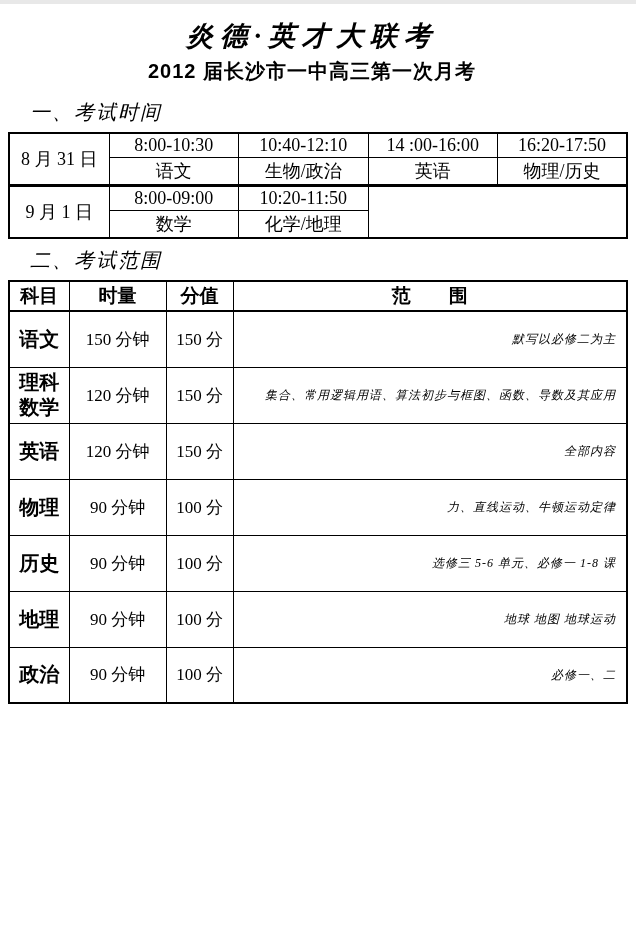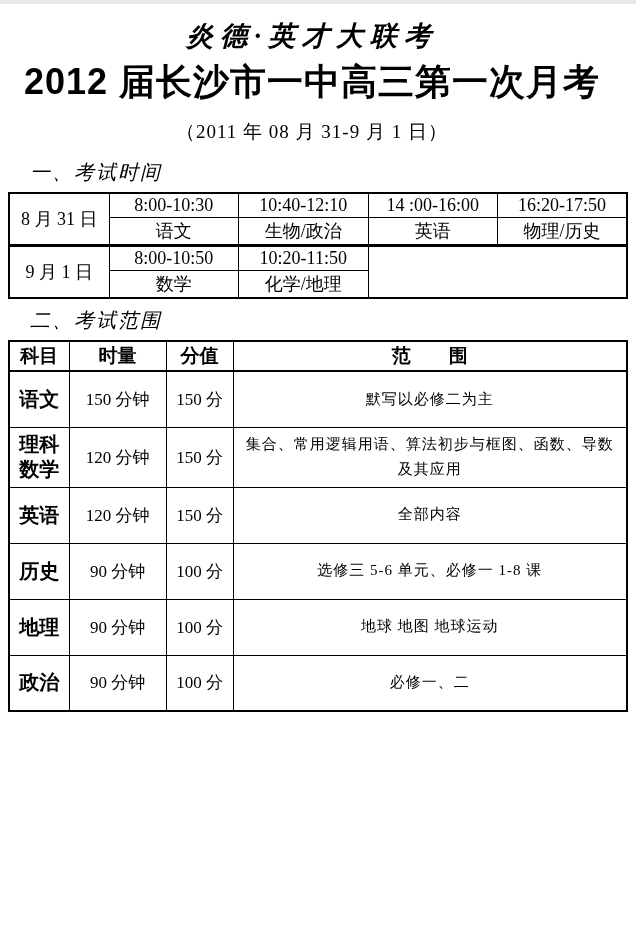--- a/index.html
+++ b/index.html
@@ -16,21 +16,21 @@
   .titles { text-align: center; }
   .brand-title {
     font-size: 27px;
     letter-spacing: 7px;
     font-weight: 600;
     font-style: italic;
     font-family: "Liberation Serif", serif;
     margin-top: 4px;
   }
   .main-title {
-    font-size: 36px;
+    font-size: 20px;
     font-weight: bold;
     font-family: "Liberation Sans", sans-serif;
     letter-spacing: 1px;
     margin-top: 4px;
   }
   .sub-title {
     font-size: 24px;
     letter-spacing: 3px;
     font-style: italic;
     margin-top: 6px;
@@ -87,36 +87,36 @@
     font-size: 20px;
     font-weight: bold;
     text-align: center;
     line-height: 1.25;
   }
   .scope-table td.duration, .scope-table td.score {
     font-size: 17px;
     text-align: center;
   }
   .scope-table td.scope {
-    font-size: 15px;
-    text-align: center;
+    font-size: 12px;
+    font-style: italic;
+    text-align: right;
     padding: 4px 10px;
     line-height: 1.7;
     letter-spacing: 1px;
   }
 </style>
 </head>
 <body>
 
 <div class="page">
 
   <div class="titles">
     <div class="brand-title">炎德·英才大联考</div>
     <div class="main-title">2012 届长沙市一中高三第一次月考</div>
-    <div class="date-range">（2011 年 08 月 31-9 月 1 日）</div>
   </div>
 
   <div class="section-heading">一、考试时间</div>
 
   <table class="time-table">
     <colgroup>
       <col class="col-date">
         <col>
         <col>
         <col>
@@ -131,21 +131,21 @@
         <td>16:20-17:50</td>
       </tr>
       <tr class="group1-last">
         <td>语文</td>
         <td>生物/政治</td>
         <td>英语</td>
         <td>物理/历史</td>
       </tr>
       <tr>
         <td rowspan="2" class="date-cell">9 月 1 日</td>
-        <td>8:00-10:50</td>
+        <td>8:00-09:00</td>
         <td>10:20-11:50</td>
         <td rowspan="2" colspan="2"></td>
       </tr>
       <tr>
         <td>数学</td>
         <td>化学/地理</td>
       </tr>
     </tbody>
   </table>
 
@@ -179,20 +179,26 @@
         <td class="score">150 分</td>
         <td class="scope">集合、常用逻辑用语、算法初步与框图、函数、导数及其应用</td>
       </tr>
       <tr>
         <td class="subject">英语</td>
         <td class="duration">120 分钟</td>
         <td class="score">150 分</td>
         <td class="scope">全部内容</td>
       </tr>
       <tr>
+        <td class="subject">物理</td>
+        <td class="duration">90 分钟</td>
+        <td class="score">100 分</td>
+        <td class="scope">力、直线运动、牛顿运动定律</td>
+      </tr>
+      <tr>
         <td class="subject">历史</td>
         <td class="duration">90 分钟</td>
         <td class="score">100 分</td>
         <td class="scope">选修三 5-6 单元、必修一 1-8 课</td>
       </tr>
       <tr>
         <td class="subject">地理</td>
         <td class="duration">90 分钟</td>
         <td class="score">100 分</td>
         <td class="scope">地球 地图 地球运动</td>

